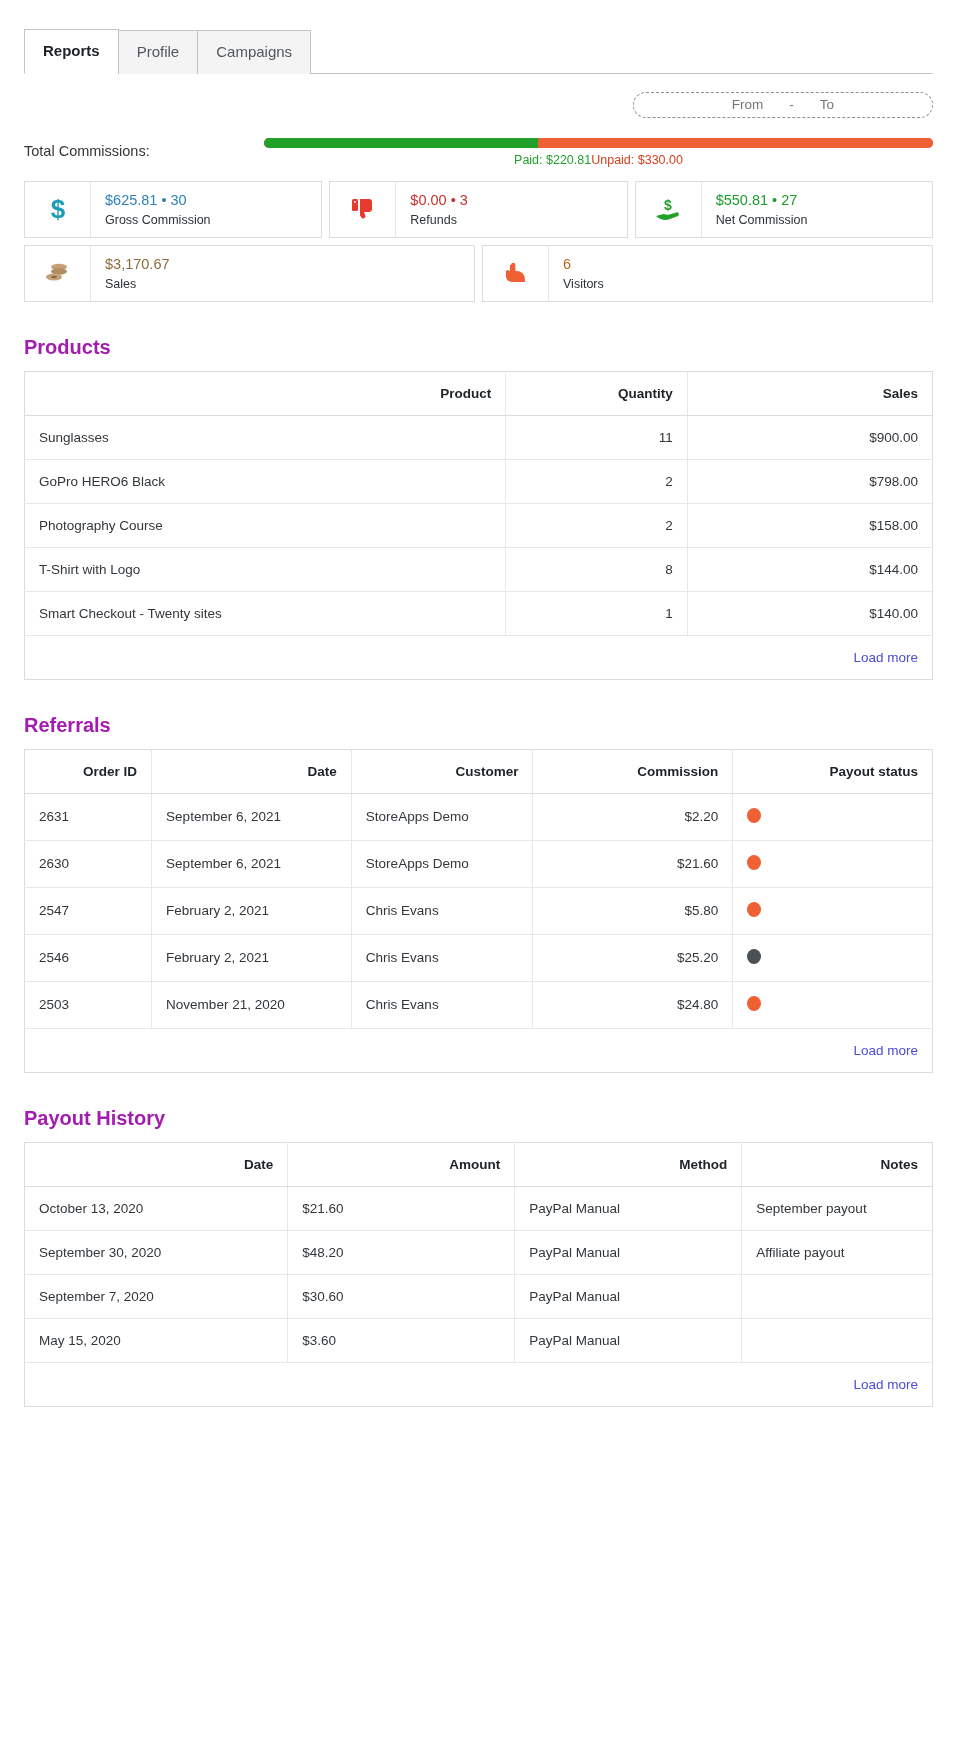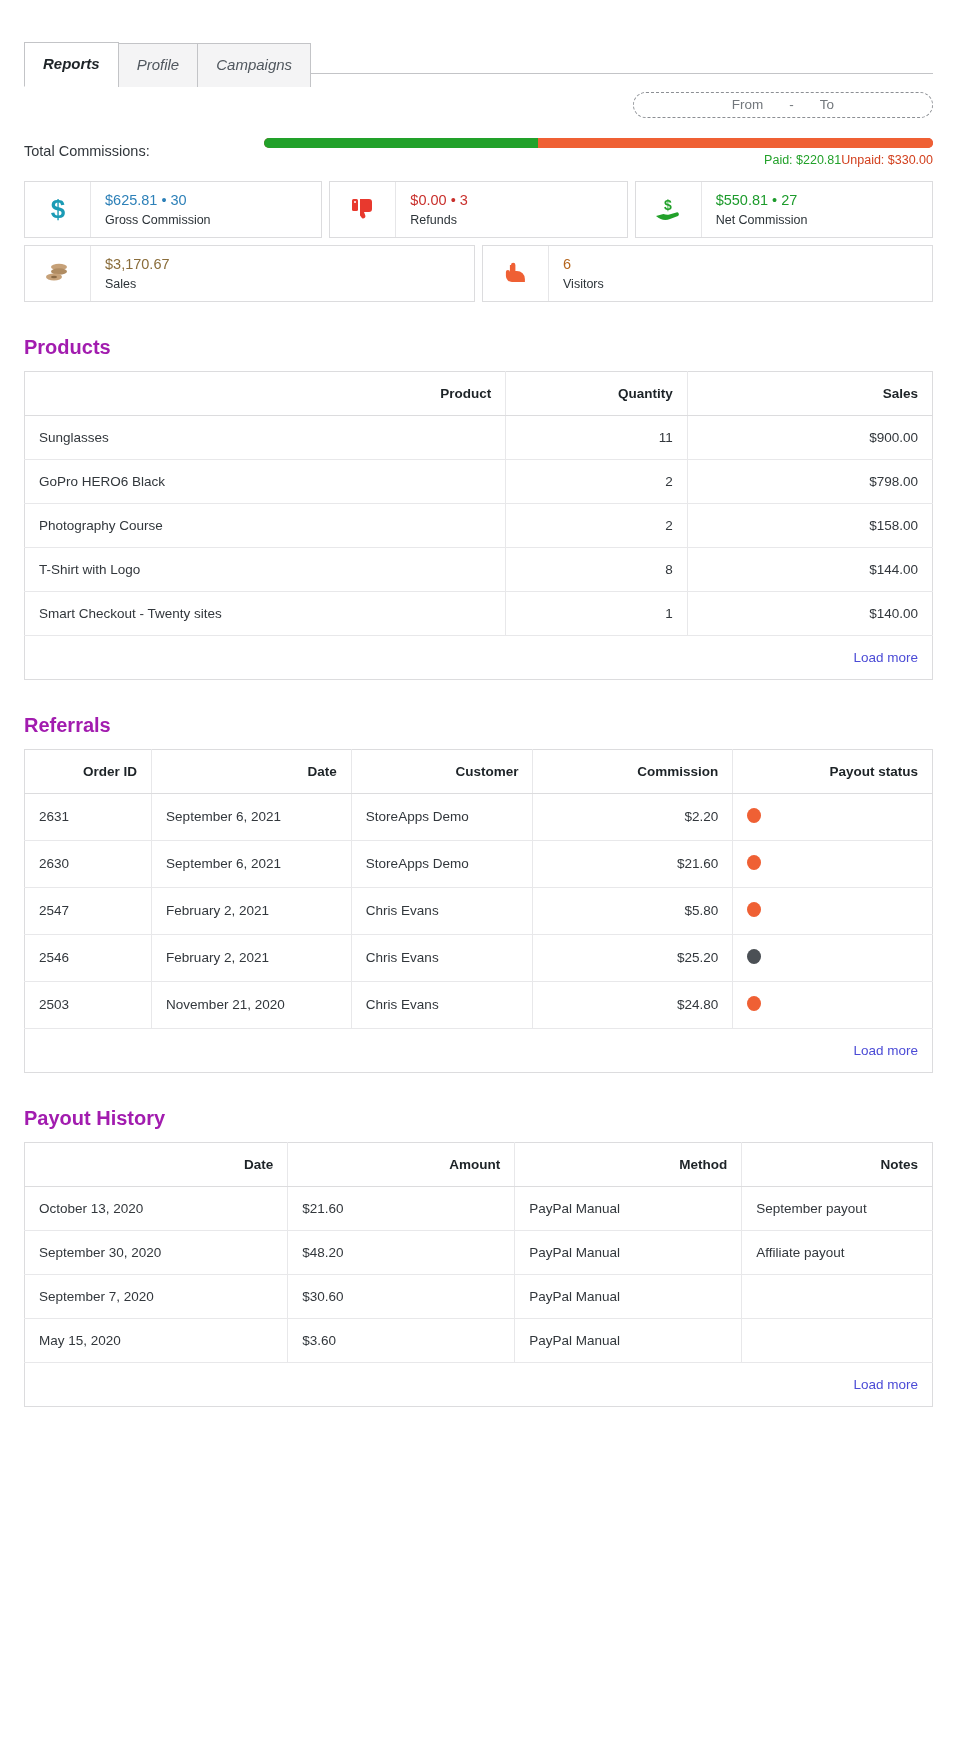--- a/index.html
+++ b/index.html
@@ -19,22 +19,21 @@
     font-size: 15px;
     padding: 11px 18px 12px 18px;
     border: 1px solid #c3c4c7;
     border-bottom: none;
     background: #f4f4f5;
     color: #50575e;
     margin-right: -1px;
     line-height: 1.3;
     cursor: pointer;
     position: relative;
-    top: 14px;
-    font-style: italic;
+    top: 1px;
   }
   .tab.active {
     background: #ffffff;
     color: #1d2327;
     font-weight: bold;
     border-bottom: 1px solid #ffffff;
   }
 
   
   .daterange-row { padding: 18px 24px 0 24px; display: flex; justify-content: flex-end; }
@@ -51,21 +50,21 @@
   }
   .daterange .sep { color: #72777c; }
 
   
   .commission { padding: 20px 24px 0 24px; display: flex; align-items: flex-start; }
   .commission-label { font-size: 14.5px; color: #32373c; padding-top: 5px; width: 240px; flex: none; }
   .commission-bar-wrap { flex: 1; }
   .bar { height: 10px; border-radius: 5px; overflow: hidden; display: flex; background: #e2574c; }
   .bar .paid { background: #22a12a; height: 100%; }
   .bar .unpaid { background: #ef6034; height: 100%; }
-  .bar-legend { display: flex; justify-content: flex-end; margin-top: 5px; font-size: 12.5px; }
+  .bar-legend { display: flex; justify-content: center; margin-top: 5px; font-size: 12.5px; }
   .legend-paid { color: #22a12a; }
   .legend-unpaid { color: #d2401e; }
 
   
   .stats { padding: 14px 24px 0 24px; }
   .stats-row { display: flex; gap: 7px; margin-bottom: 7px; }
   .stat-card {
     border: 1px solid #dcdcde;
     background: #fff;
     flex: 1;

